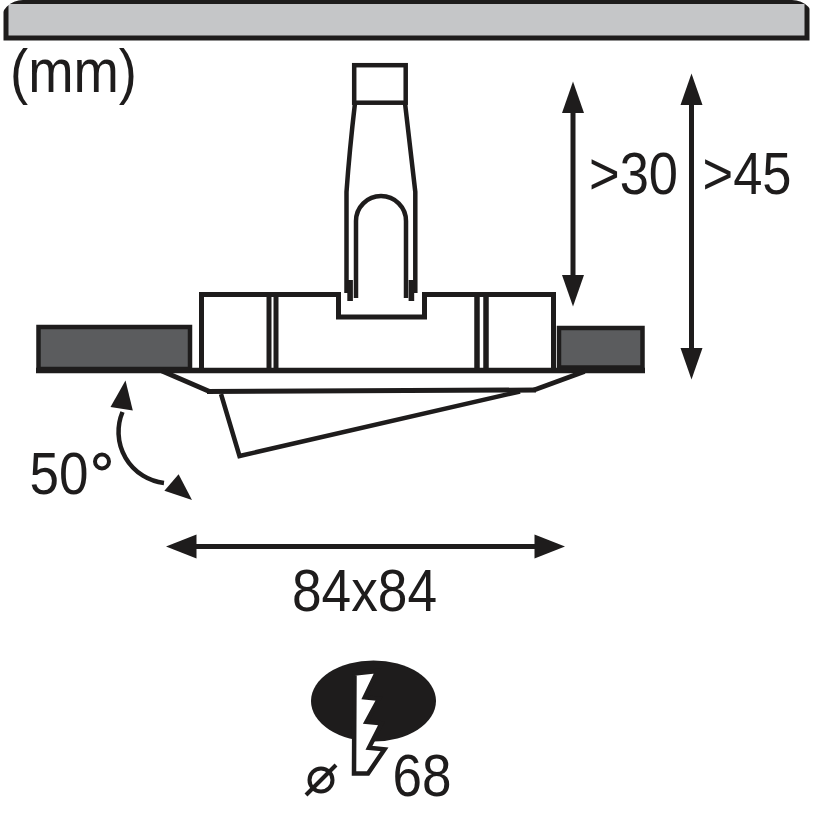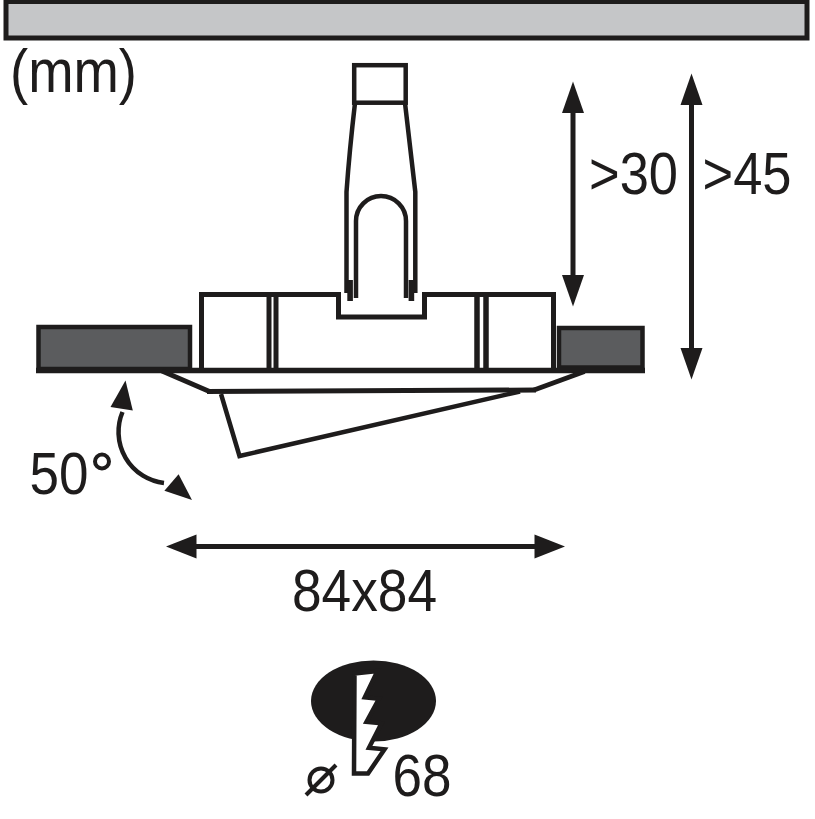--- a/index.html
+++ b/index.html
@@ -1,16 +1,16 @@
 <!DOCTYPE html>
 <html><head>
 <meta charset="utf-8">
 <style>
   html,body{margin:0;padding:0;background:#ffffff;}
-  #stage{position:relative;width:815px;height:819px;background:#ffffff;overflow:hidden;}
+  #stage{position:relative;width:815px;height:819px;background:#ffffff;overflow:hidden;border-radius:23px;}
   svg{display:block;}
   text{font-family:"Liberation Sans",sans-serif;fill:#1e1c1c;}
 </style>
 </head>
 <body>
 <div id="stage">
 <svg width="815" height="819" viewBox="0 0 815 819">
 
   <rect x="6" y="1.5" width="801" height="36.5" fill="#c5c6c8" stroke="#1e1c1c" stroke-width="5"></rect>
 

